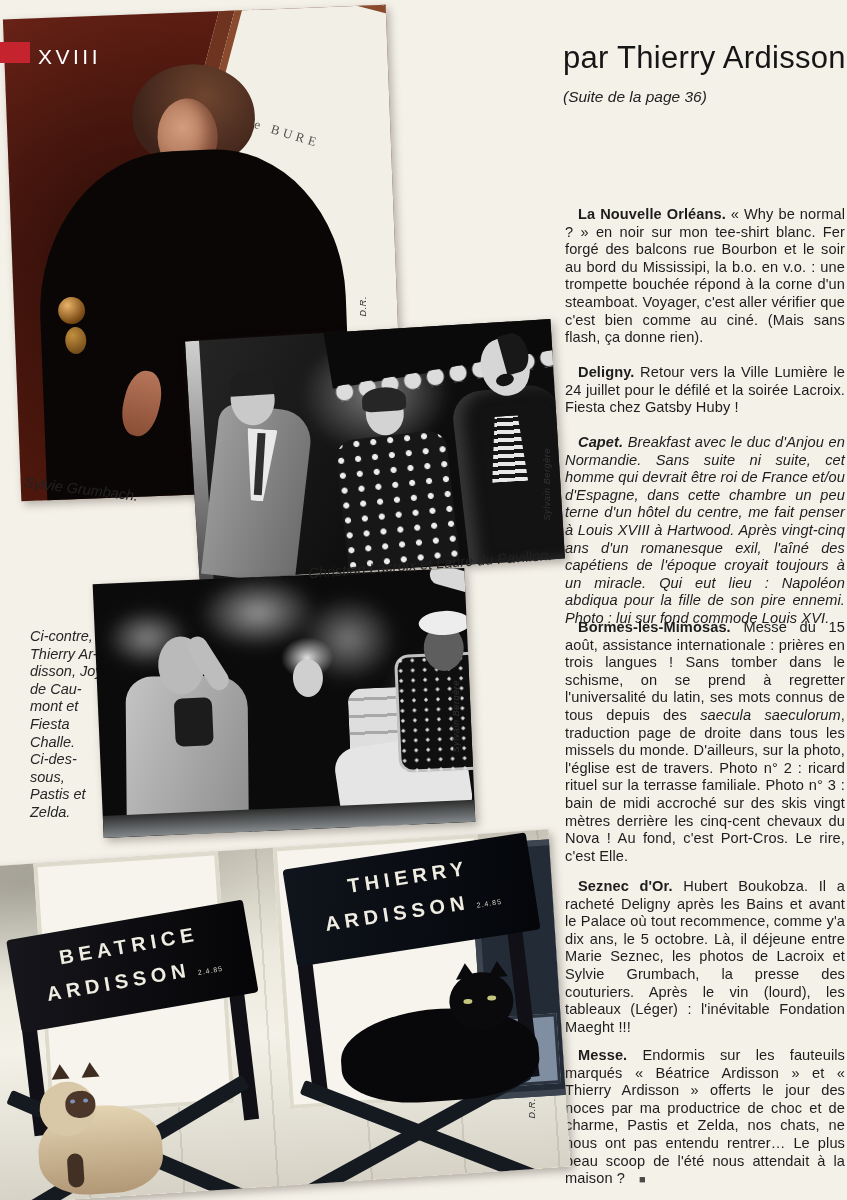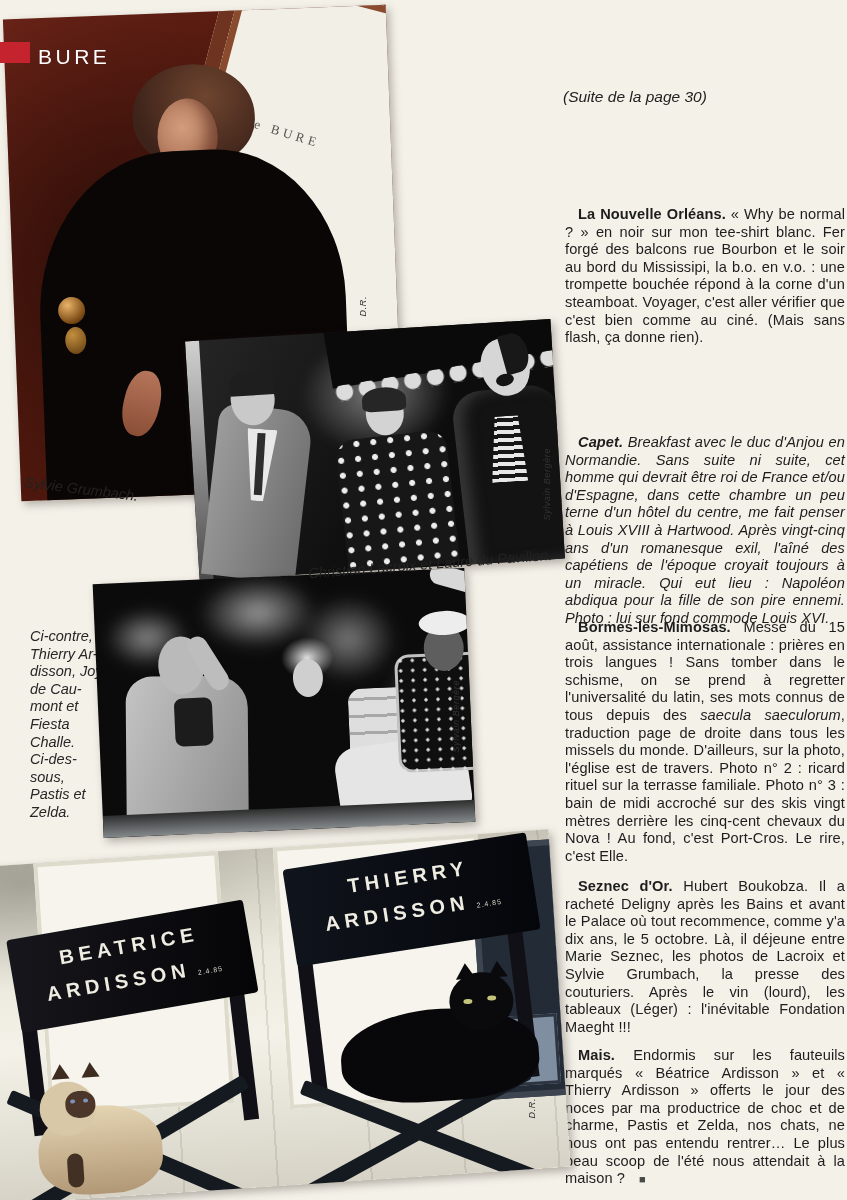--- a/index.html
+++ b/index.html
@@ -222,22 +222,23 @@
   .siam-eye-l{left:31px; top:18px;} .siam-eye-r{left:44px; top:18px;}
   .siam-paw{position:absolute; left:36px; top:64px; width:16px; height:34px;
     border-radius:8px; background:#423025;}
 </style>
 </head>
 <body>
 
 <div class="page">
 
   <div class="red-tab" style="background:#c5232e;"></div>
-  <div class="modes">BURE</div>
-  <div class="continuation">(Suite de la page 30)</div>
+  <div class="modes">XVIII</div>
+  <div class="byline">par Thierry Ardisson</div>
+  <div class="continuation">(Suite de la page 36)</div>
 
   <div class="photo photo-portrait">
     <div class="door-window">
       <div class="bure-text">2eme BURE</div>
     </div>
     <div class="woman-hair"></div>
     <div class="woman-face"></div>
     <div class="woman-body"></div>
     <div class="woman-hand"></div>
     <div class="knob knob-a"></div>
@@ -337,28 +338,31 @@
 Fiesta
 Challe.
 Ci-des-
 sous,
 Pastis et
 Zelda.</div>
 
   <p class="article" style="top:206px;">
     <strong>La Nouvelle Orléans.</strong><span> « Why be normal ? » en noir sur mon tee-shirt blanc. Fer forgé des balcons rue Bourbon et le soir au bord du Mississipi, la b.o. en v.o. : une trompette bouchée répond à la corne d'un steamboat. Voyager, c'est aller vérifier que c'est bien comme au ciné. (Mais sans flash, ça donne rien).</span>
   </p>
+  <p class="article" style="top:364px;">
+    <strong>Deligny.</strong><span> Retour vers la Ville Lumière le 24 juillet pour le défilé et la soirée Lacroix. Fiesta chez Gatsby Huby !</span>
+  </p>
   <p class="article" style="top:434px;font-style:italic;">
     <strong>Capet.</strong><span> Breakfast avec le duc d'Anjou en Normandie. Sans suite ni suite, cet homme qui devrait être roi de France et/ou d'Espagne, dans cette chambre un peu terne d'un hôtel du centre, me fait penser à Louis XVIII à Hartwood. Après vingt-cinq ans d'un romanesque exil, l'aîné des capétiens de l'époque croyait toujours à un miracle. Qui eut lieu : Napoléon abdiqua pour la fille de son pire ennemi. Photo : lui sur fond commode Louis XVI.</span>
   </p>
   <p class="article" style="top:619px;">
     <strong>Bormes-les-Mimosas.</strong><span> Messe du 15 août, assistance internationale : prières en trois langues ! Sans tomber dans le schisme, on se prend à regretter l'universalité du latin, ses mots connus de tous depuis des </span><em>saecula saeculorum</em><span>, traduction page de droite dans tous les missels du monde. D'ailleurs, sur la photo, l'église est de travers. Photo n° 2 : ricard rituel sur la terrasse familiale. Photo n° 3 : bain de midi accroché sur des skis vingt mètres derrière les cinq-cent chevaux du Nova ! Au fond, c'est Port-Cros. Le rire, c'est Elle.</span>
   </p>
   <p class="article" style="top:878px;">
     <strong>Seznec d'Or.</strong><span> Hubert Boukobza. Il a racheté Deligny après les Bains et avant le Palace où tout recommence, comme y'a dix ans, le 5 octobre. Là, il déjeune entre Marie Seznec, les photos de Lacroix et Sylvie Grumbach, la presse des couturiers. Après le vin (lourd), les tableaux (Léger) : l'inévitable Fondation Maeght !!!</span>
   </p>
   <p class="article" style="top:1047px;">
-    <strong>Mais.</strong><span> Endormis sur les fauteuils marqués « Béatrice Ardisson » et « Thierry Ardisson » offerts le jour des noces par ma productrice de choc et de charme, Pastis et Zelda, nos chats, ne nous ont pas entendu rentrer… Le plus beau scoop de l'été nous attendait à la maison ?</span><span class="end-mark">■</span>
+    <strong>Messe.</strong><span> Endormis sur les fauteuils marqués « Béatrice Ardisson » et « Thierry Ardisson » offerts le jour des noces par ma productrice de choc et de charme, Pastis et Zelda, nos chats, ne nous ont pas entendu rentrer… Le plus beau scoop de l'été nous attendait à la maison ?</span><span class="end-mark">■</span>
   </p>
 
   <div class="page-number">8</div>
 
 </div>
 
 </body></html>

